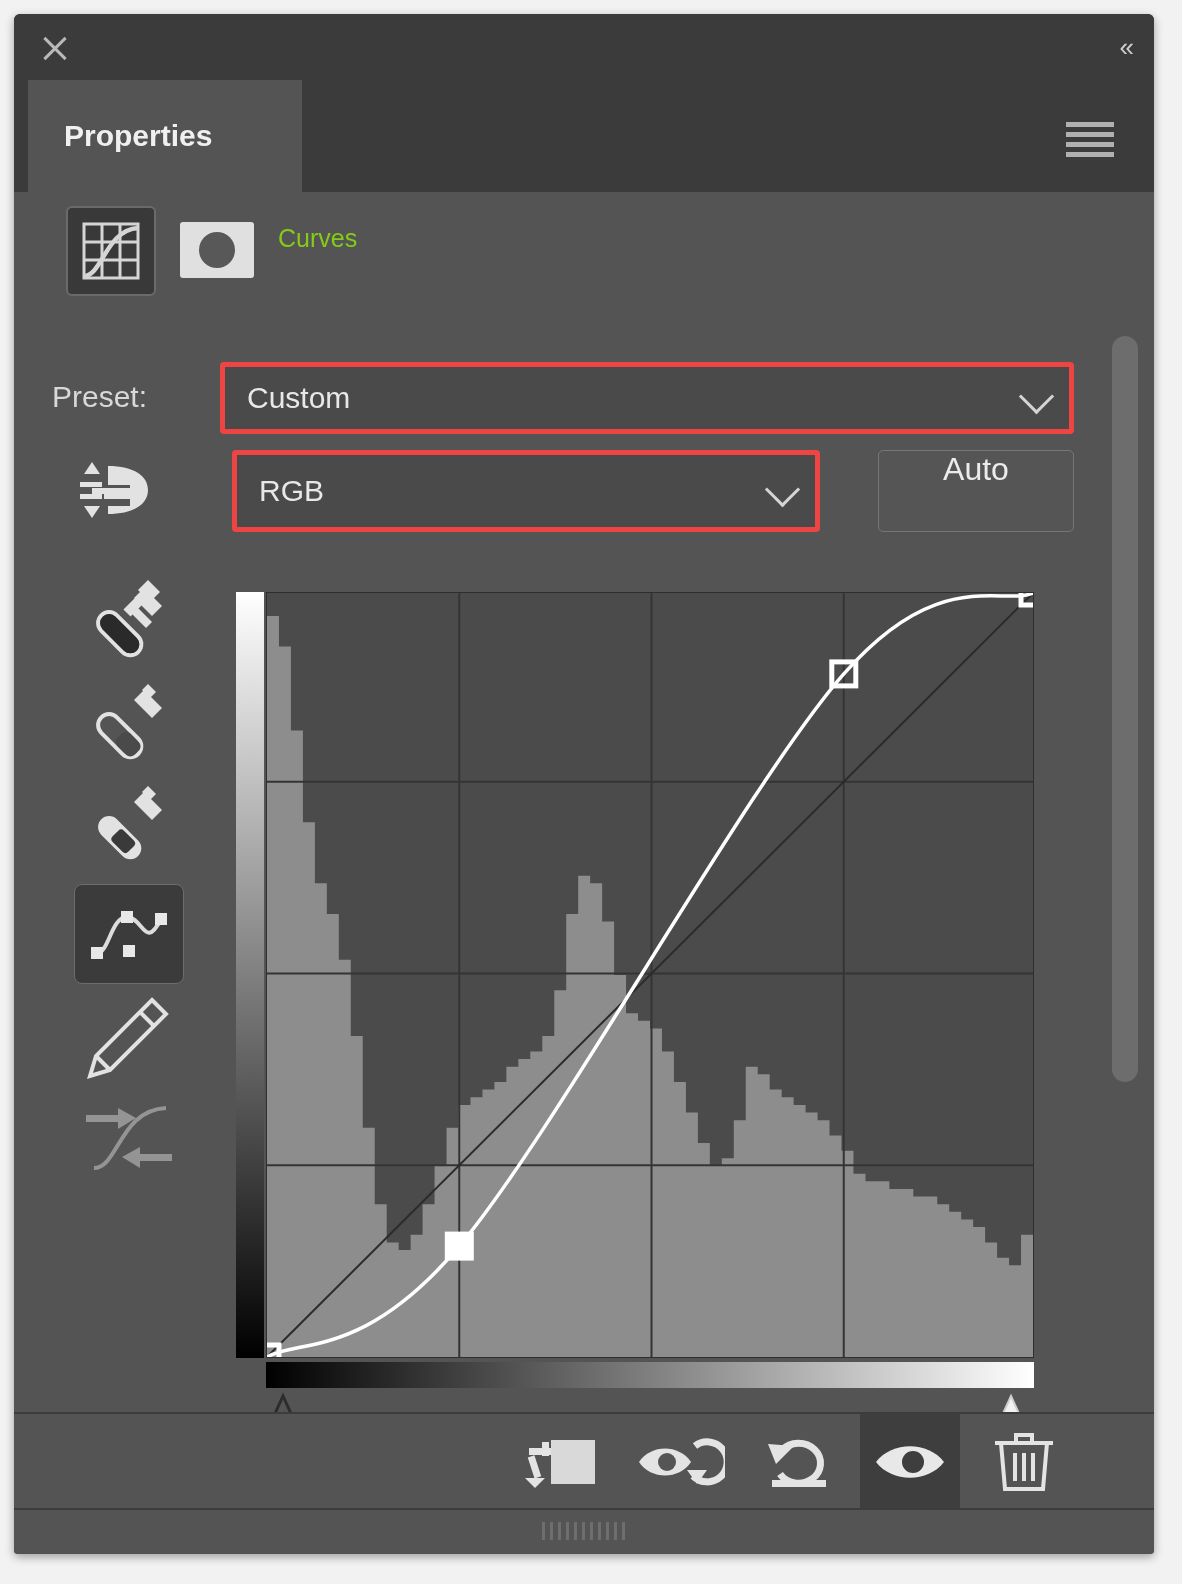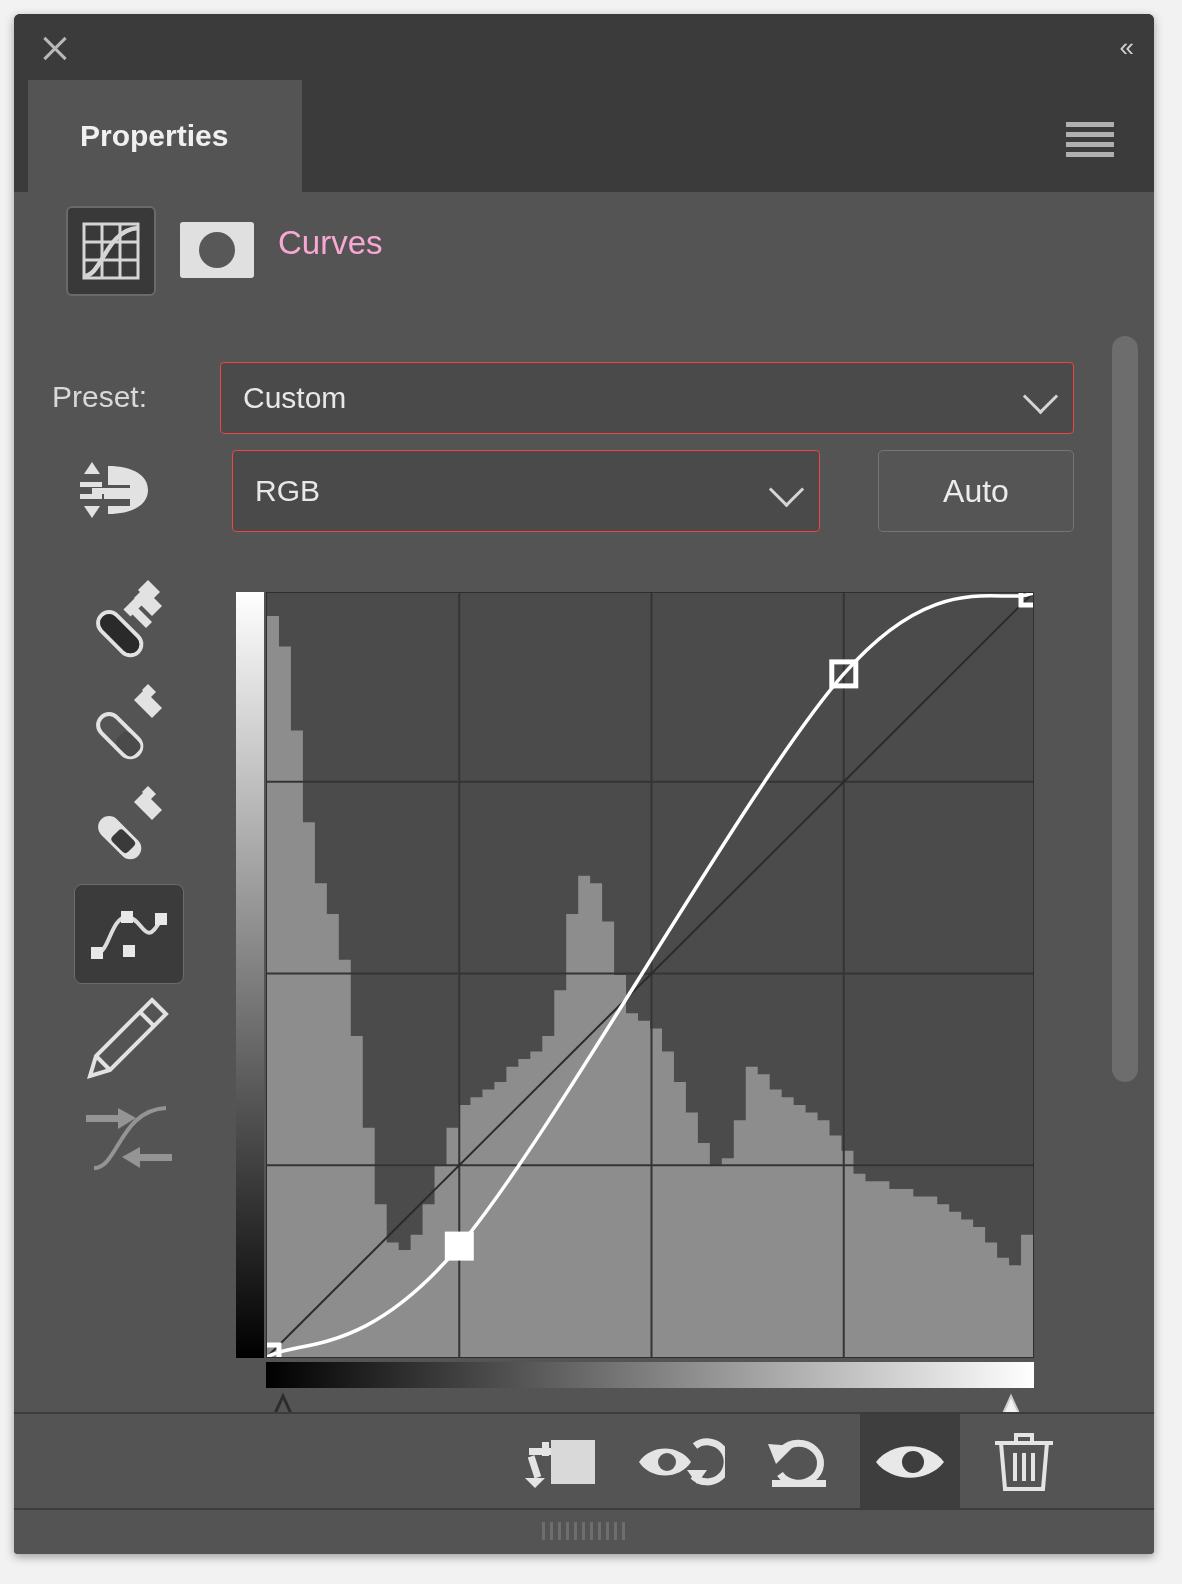--- a/index.html
+++ b/index.html
@@ -16,50 +16,50 @@
   .dockbar{position:absolute;left:0;top:0;width:100%;height:66px;background:#3b3b3b;}
   .close-x{position:absolute;left:24px;top:18px;width:34px;height:34px;cursor:pointer;}
   .close-x:before,.close-x:after{content:"";position:absolute;left:2px;top:15px;width:30px;height:3px;background:#b9b9b9;}
   .close-x:before{transform:rotate(45deg);}
   .close-x:after{transform:rotate(-45deg);}
   .collapse{position:absolute;right:22px;top:20px;color:#cfcfcf;font-size:26px;line-height:26px;letter-spacing:-2px;cursor:pointer;}
 
   
   .tabrow{position:absolute;left:0;top:66px;width:100%;height:112px;background:#3b3b3b;}
   .tab{position:absolute;left:14px;top:0;width:274px;height:112px;background:#545454;
-       display:flex;align-items:center;padding-left:52px;box-sizing:border-box;}
+       display:flex;align-items:center;padding-left:36px;box-sizing:border-box;}
   .tab-label{color:#f0f0f0;font-size:30px;font-weight:bold;}
   .menu-ic{position:absolute;right:40px;top:42px;width:48px;height:30px;cursor:pointer;}
   .menu-ic i{display:block;height:5px;background:#b0b0b0;margin-bottom:5px;}
 
   
   .adjhead{position:absolute;left:0;top:178px;width:100%;height:126px;background:#545454;
            border-bottom:2px solid #3c3c3c;}
   .curve-ic{position:absolute;left:52px;top:14px;width:90px;height:90px;background:#393939;
             border:2px solid #6a6a6a;border-radius:6px;box-sizing:border-box;}
   .mask-thumb{position:absolute;left:166px;top:30px;width:74px;height:56px;background:#e0e0e0;border-radius:3px;}
   .mask-thumb:after{content:"";position:absolute;left:19px;top:10px;width:36px;height:36px;border-radius:50%;background:#585858;}
-  .adj-title{position:absolute;left:264px;top:32px;color:#f9a8d4;font-size:33px;}
+  .adj-title{position:absolute;left:264px;top:32px;color:#84cc16;font-size:25px;}
 
   
   .body{position:absolute;left:0;top:304px;width:100%;height:1112px;background:#545454;overflow:hidden;}
 
   .preset-row{position:absolute;left:38px;top:44px;width:1022px;height:72px;}
   .preset-lbl{position:absolute;left:0;top:18px;color:#d8d8d8;font-size:30px;}
-  .select{position:absolute;background:#4a4a4a;border:1px solid #ef4444;border-radius:4px;box-sizing:border-box;}
+  .select{position:absolute;background:#4a4a4a;border:5px solid #ef4444;border-radius:4px;box-sizing:border-box;}
   .select .val{position:absolute;left:22px;top:50%;transform:translateY(-50%);color:#e8e8e8;font-size:30px;}
   .chev{position:absolute;right:20px;top:50%;width:22px;height:22px;margin-top:-14px;
         border-right:3px solid #d5d5d5;border-bottom:3px solid #d5d5d5;transform:rotate(45deg);}
   #preset-select{left:168px;top:0;width:854px;height:72px;}
 
   .chan-row{position:absolute;left:38px;top:132px;width:1022px;height:82px;}
   #channel-select{left:180px;top:0;width:588px;height:82px;}
   .auto-btn{position:absolute;left:826px;top:0;width:196px;height:82px;background:#555;
             border:1px solid #767676;border-radius:5px;box-sizing:border-box;
-            display:flex;align-items:center;justify-content:center;cursor:pointer;}
+            display:flex;justify-content:center;cursor:pointer;}
   .auto-btn span{color:#ececec;font-size:32px;}
   .target-ic{position:absolute;left:22px;top:2px;width:82px;height:76px;}
 
   
   .tools{position:absolute;left:60px;top:260px;width:110px;}
   .tool{position:relative;width:110px;height:100px;margin-bottom:2px;cursor:pointer;}
   .tool.sel{background:#3b3b3b;border:1px solid #6c6c6c;border-radius:8px;box-sizing:border-box;}
   .tool.dim{opacity:.52;}
 
   

